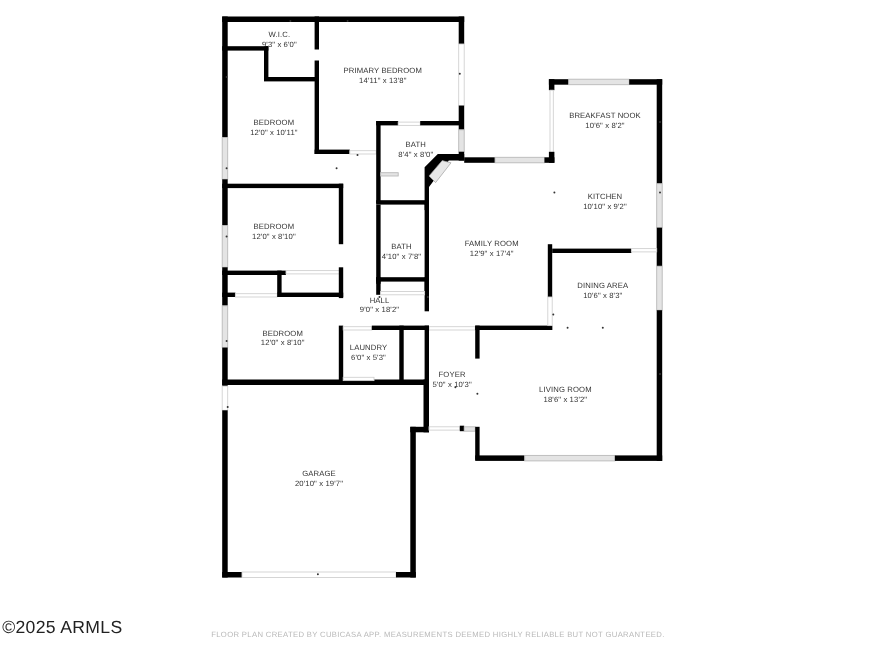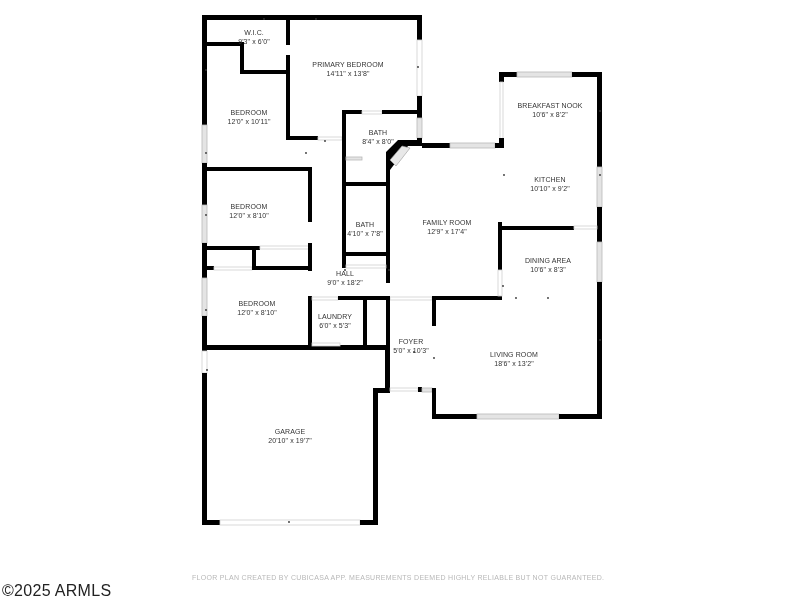--- a/index.html
+++ b/index.html
@@ -5,21 +5,21 @@
   html, body { margin: 0; padding: 0; background: #ffffff; }
   body { width: 800px; height: 600px; position: relative; overflow: hidden; font-family: "Liberation Sans", sans-serif; }
   #plan { position: absolute; left: 0; top: 0; width: 800px; height: 600px; }
   .wall { fill: #000; }
   .win { fill: #e4e4e4; stroke: #b8b8b8; stroke-width: 0.8; }
   .door { fill: #ffffff; stroke: #d0d0d0; stroke-width: 0.8; }
   .dot { fill: #333; }
   .room-label { position: absolute; text-align: center; color: #333; font-size: 7px; line-height: 8.5px; transform: translateX(-50%); white-space: nowrap; letter-spacing: 0.1px; }
   .room-label .name { display: block; text-transform: uppercase; }
   .room-label .dim { display: block; }
-  .watermark { position: absolute; left: 2px; top: 562px; font-size: 16px; color: #222; letter-spacing: 0.3px; margin-top: 20px; }
+  .watermark { position: absolute; left: 2px; top: 562px; font-size: 16px; color: #222; letter-spacing: 0.3px; }
   .disclaimer { position: absolute; left: 192px; top: 574px; font-size: 7px; color: #b8b8b8; letter-spacing: 0.3px; white-space: nowrap; }
 </style>
 </head>
 <body>
 
 <svg id="plan" viewBox="0 0 800 600" xmlns="http://www.w3.org/2000/svg">
 
   <rect class="wall" x="202" y="15" width="220" height="5"></rect>
 
   <rect class="wall" x="202" y="15" width="5" height="110"></rect>

